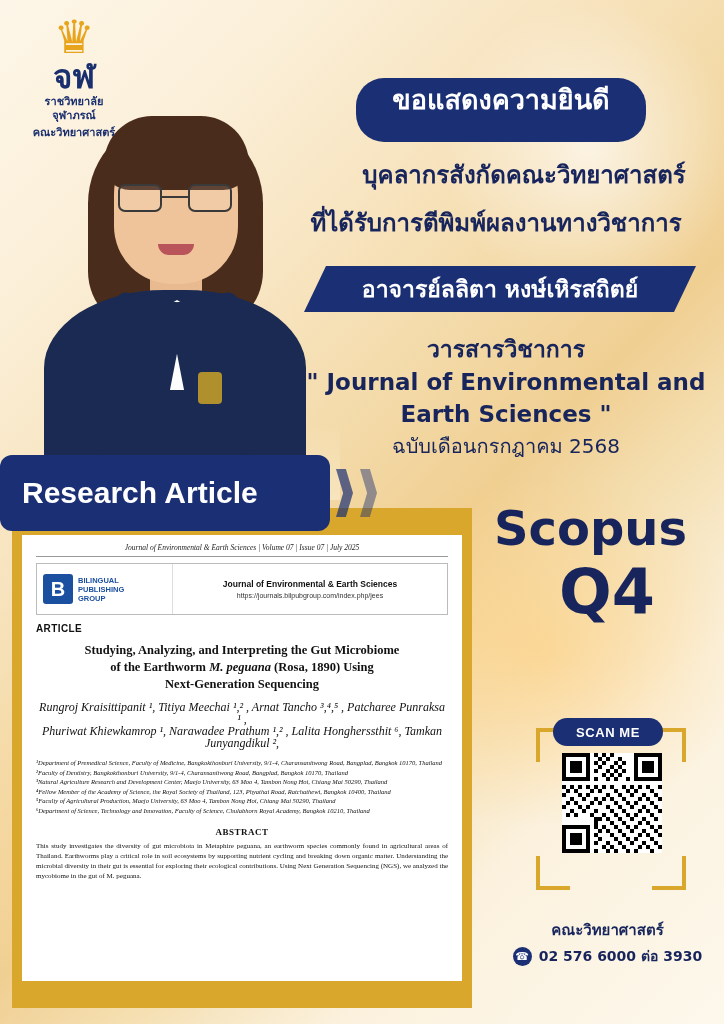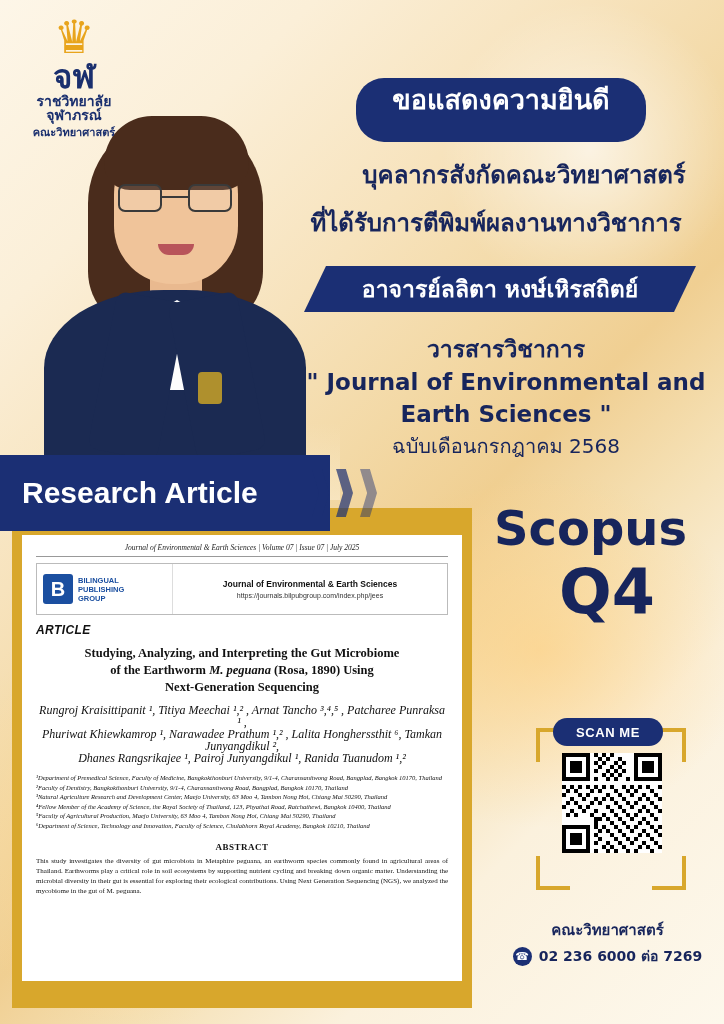--- a/index.html
+++ b/index.html
@@ -37,21 +37,21 @@
     text-align: center; z-index: 30;
   }
   .logo .crown { font-size: 46px; line-height: 46px; color: #e8a41c; }
   .logo .sym {
     font-size: 33px; color: #1a2f6e; font-weight: bold; line-height: 34px;
     font-family: "DejaVu Sans", sans-serif;
   }
   .logo .l1, .logo .l2, .logo .l3 {
     color: #1a2f6e; font-weight: bold; line-height: 14px;
   }
-  .logo .l1, .logo .l2 { font-size: 14px; }
+  .logo .l1, .logo .l2 { font-size: 11px; }
   .logo .l3 { font-size: 11px; margin-top: 3px; }
 
   
   .person {
     position: absolute; left: 10px; top: 72px; width: 330px; height: 420px; z-index: 10;
   }
   .p-hairback {
     position: absolute; left: 78px; top: 44px; width: 175px; height: 215px;
     background: #4a2c1c; border-radius: 88px 88px 60px 60px;
   }
@@ -143,21 +143,21 @@
   }
   .journal-block .j1 { font-size: 23px; font-weight: bold; line-height: 34px; }
   .journal-block .j2 { font-size: 23px; font-weight: bold; line-height: 32px; }
   .journal-block .j3 { font-size: 23px; font-weight: bold; line-height: 32px; }
   .journal-block .j4 { font-size: 20px; font-weight: normal; line-height: 32px; }
 
   
   .ra-banner {
     position: absolute; left: 0; top: 455px; width: 330px; height: 76px;
     background: #1b2f74; z-index: 25;
-    display: flex; align-items: center;
+    display: flex; align-items: center; border-radius: 12px;
   }
   .ra-banner span {
     color: #ffffff; font-size: 30px; font-weight: bold; padding-left: 22px;
     font-family: "Liberation Sans", sans-serif;
   }
   .chev {
     position: absolute; top: 469px; width: 17px; height: 48px; z-index: 25;
     background: #1b2f74;
     clip-path: polygon(0 0, 58% 0, 100% 50%, 58% 100%, 0 100%, 42% 50%);
   }
@@ -194,21 +194,21 @@
   }
   .pub-name {
     font-family: "Liberation Sans", sans-serif; font-size: 7.5px; font-weight: bold;
     color: #1b4fa0; line-height: 9px;
   }
   .pub-right {
     flex: 1; display: flex; flex-direction: column; align-items: center; justify-content: center;
   }
   .pub-right .t1 { font-family: "Liberation Sans", sans-serif; font-size: 8.5px; font-weight: bold; color: #111; }
   .pub-right .t2 { font-family: "Liberation Sans", sans-serif; font-size: 7px; color: #333; margin-top: 3px; }
-  .art-label { font-family: "Liberation Sans", sans-serif; font-size: 12px; font-weight: bold; letter-spacing: .4px; margin: 2px 0 8px; font-style: italic; }
+  .art-label { font-family: "Liberation Sans", sans-serif; font-size: 10px; font-weight: bold; letter-spacing: .4px; margin: 2px 0 8px; }
   .title-l {
     text-align: center; font-size: 12.5px; font-weight: bold; line-height: 17px;
   }
   .title-l i { font-style: italic; }
   .authors {
     text-align: center; font-size: 12px; font-style: italic; line-height: 12px; margin-top: 8px;
   }
   .affil {
     font-size: 6.5px; font-style: italic; line-height: 9.5px; margin-top: 9px; text-align: left;
   }
@@ -344,21 +344,20 @@
         <span>of the Earthworm</span>
         <i>M. peguana</i>
         <span>(Rosa, 1890)  Using</span>
       </div>
       <div>Next-Generation Sequencing</div>
     </div>
 
     <div class="authors">
       <div>Rungroj Kraisittipanit ¹, Titiya Meechai ¹,² , Arnat Tancho ³,⁴,⁵ , Patcharee Punraksa ¹ ,</div>
       <div>Phuriwat Khiewkamrop ¹, Narawadee Prathum ¹,² , Lalita Hongherssthit ⁶, Tamkan Junyangdikul ²,</div>
-      <div>Dhanes Rangsrikajee ¹, Pairoj Junyangdikul ¹, Ranida Tuanudom ¹,²</div>
     </div>
 
     <div class="affil">
       <div>¹Department of Premedical Science, Faculty of Medicine, Bangkokthonburi University, 9/1-4, Charansanitwong Road, Bangplad, Bangkok 10170, Thailand</div>
       <div>²Faculty of Dentistry, Bangkokthonburi University, 9/1-4, Charansanitwong Road, Bangplad, Bangkok 10170, Thailand</div>
       <div>³Natural Agriculture Research and Development Center, Maejo University, 63 Moo 4, Tambon Nong Hoi, Chiang Mai 50290, Thailand</div>
       <div>⁴Fellow Member of the Academy of Science, the Royal Society of Thailand, 123, Phyathai Road, Ratchathewi, Bangkok 10400, Thailand</div>
       <div>⁵Faculty of Agricultural Production, Maejo University, 63 Moo 4, Tambon Nong Hoi, Chiang Mai 50290, Thailand</div>
       <div>⁶Department of Science, Technology and Innovation, Faculty of Science, Chulabhorn Royal Academy, Bangkok 10210, Thailand</div>
     </div>
@@ -546,15 +545,15 @@
         <rect x="16" y="24" width="1" height="1"></rect>
           <rect x="18" y="24" width="1" height="1"></rect>
           <rect x="22" y="24" width="1" height="1"></rect>
       </g>
     </svg>
   </div>
 
   <div class="faculty">คณะวิทยาศาสตร์</div>
   <div class="phone-row">
     <div class="phone-ic">☎</div>
-    <div class="phone-tx">02 236 6000 ต่อ 7269</div>
+    <div class="phone-tx">02 576 6000 ต่อ 3930</div>
   </div>
 </div>
 
 </body></html>

